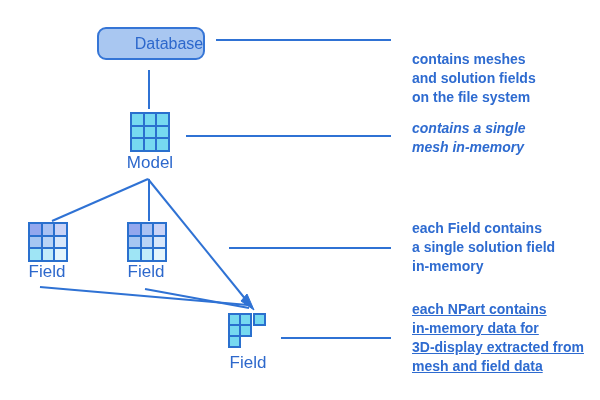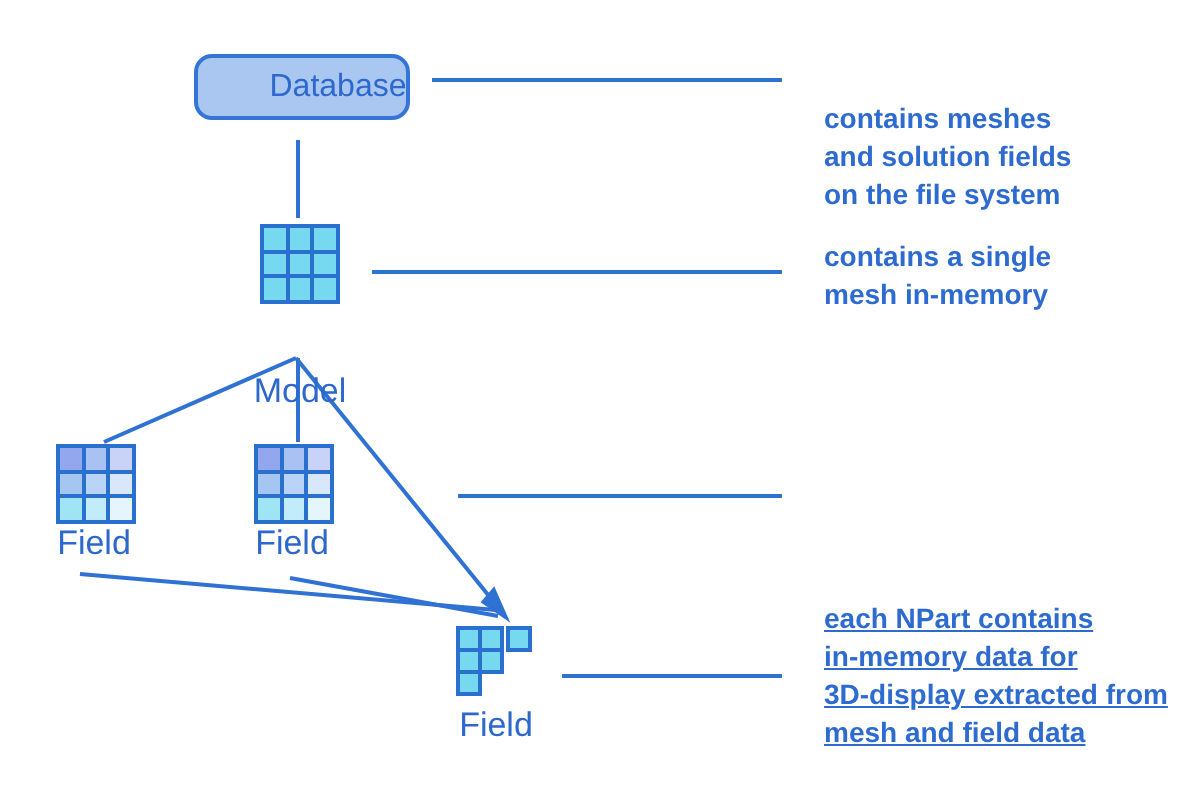--- a/index.html
+++ b/index.html
@@ -69,36 +69,36 @@
     box-sizing: border-box;
     border: 2px solid var(--grid-border, #2a70ce);
   }
   .node-label {
     position: absolute;
     width: 84px;
     text-align: center;
     color: var(--label-color, #2d68cc);
     font-size: 17px;
   }
-  .model-label-pos { left: 108px; top: 153px; margin-top: 33px; }
+  .model-label-pos { left: 108px; top: 153px; }
   .field1-label-pos { left: 5px; top: 262px; }
   .field2-label-pos { left: 104px; top: 262px; }
   .npart-label-pos { left: 206px; top: 353px; }
   .annotation {
     position: absolute;
     left: 412px;
     width: 185px;
     color: var(--annot-color, #2e6bd0);
     font-size: 14px;
     font-weight: bold;
     line-height: 19px;
     white-space: pre-line;
   }
   .a1 { top: 10px; margin-top: 40px; }
-  .a2 { top: 119px; }
+  .a2 { top: 119px; font-style: italic; }
   .a3 { top: 219px; }
   .a4 { top: 300px; text-decoration: underline; }
 </style>
 </head>
 <body>
 
 <div class="canvas">
 
   <svg class="lines">
     <line x1="216" y1="40" x2="391" y2="40"></line>
@@ -165,18 +165,21 @@
       <div class="npcell" style="left: 11px; top: 11px; background: rgb(118, 217, 240);"></div>
       <div class="npcell" style="left: 0px; top: 22px; background: rgb(118, 217, 240);"></div>
     </div>
   <div class="node-label npart-label-pos">Field</div>
 
   <div class="annotation a1">contains meshes
 and solution fields
 on the file system</div>
   <div class="annotation a2">contains a single
 mesh in-memory</div>
+  <div class="annotation a3">each Field contains
+a single solution field
+in-memory</div>
   <div class="annotation a4">each NPart contains
 in-memory data for
 3D-display extracted from
 mesh and field data</div>
 
 </div>
 
 </body></html>

